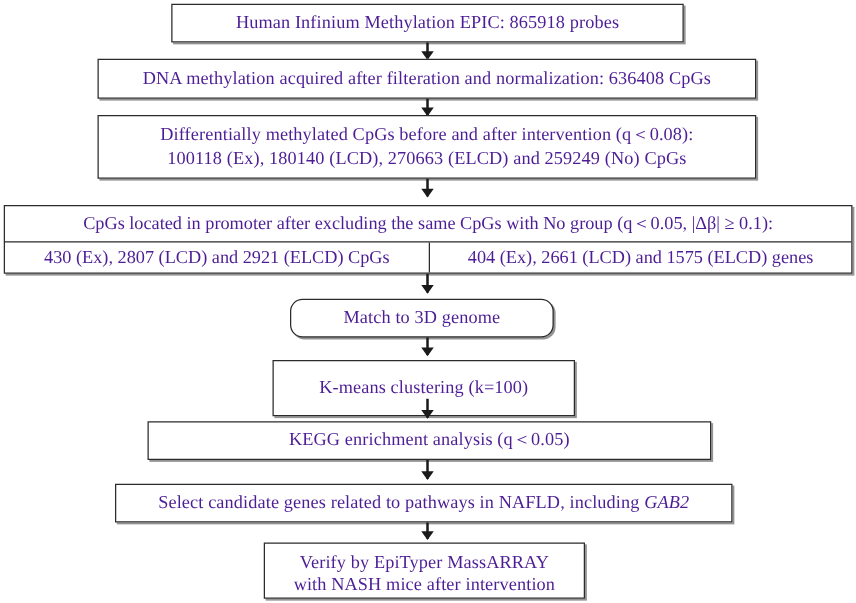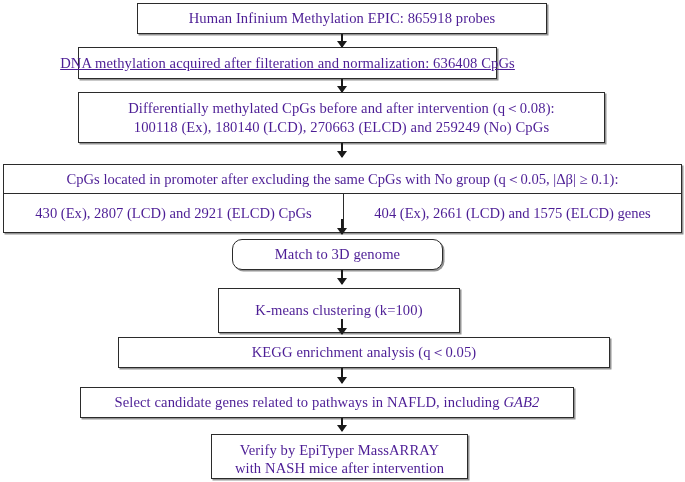--- a/index.html
+++ b/index.html
@@ -90,34 +90,34 @@
 <body>
 
 <div id="flowchart">
 
   <div class="node" style="left:137px; top:3px; width:410px; height:31px;">
     <span class="line">Human Infinium Methylation EPIC: 865918 probes</span>
   </div>
   <div class="connector" style="left:341px; top:34px; height:13px;"></div>
   <div class="arrowhead" style="left:337px; top:41px;"></div>
 
-  <div class="node" style="left:78px; top:47px; width:419px; height:32px;text-decoration:underline;">
+  <div class="node" style="left:78px; top:47px; width:527px; height:32px;">
     <span class="line">DNA methylation acquired after filteration and normalization: 636408 CpGs</span>
   </div>
   <div class="connector" style="left:341px; top:79px; height:13px;"></div>
   <div class="arrowhead" style="left:337px; top:86px;"></div>
 
   <div class="node" style="left:78px; top:92px; width:527px; height:51px;">
     <span class="line">Differentially methylated CpGs before and after intervention (q＜0.08):</span>
     <span class="line">100118 (Ex), 180140 (LCD), 270663 (ELCD) and 259249 (No) CpGs</span>
   </div>
   <div class="connector" style="left:341px; top:143px; height:14px;"></div>
   <div class="arrowhead" style="left:337px; top:151px;"></div>
 
-  <div class="split-node" style="left:3px; top:164px; width:679px; height:69px;">
+  <div class="split-node" style="left:3px; top:164px; width:679px; height:55px;">
     <div class="split-head">CpGs located in promoter after excluding the same CpGs with No group (q＜0.05, |Δβ| ≥ 0.1):</div>
     <div class="split-body">
       <div class="split-cell left">430 (Ex), 2807 (LCD) and 2921 (ELCD) CpGs</div>
       <div class="split-cell">404 (Ex), 2661 (LCD) and 1575 (ELCD) genes</div>
     </div>
   </div>
   <div class="connector" style="left:341px; top:219px; height:15px;"></div>
   <div class="arrowhead" style="left:337px; top:228px;"></div>
 
   <div class="node" style="left:232px; top:239px; width:211px; height:31px;border-radius:10px;">
@@ -125,27 +125,27 @@
   </div>
   <div class="connector" style="left:341px; top:270px; height:14px;"></div>
   <div class="arrowhead" style="left:337px; top:278px;"></div>
 
   <div class="node" style="left:218px; top:288px; width:242px; height:45px;">
     <span class="line">K-means clustering (k=100)</span>
   </div>
   <div class="connector" style="left:341px; top:319px; height:15px;"></div>
   <div class="arrowhead" style="left:337px; top:328px;"></div>
 
-  <div class="node" style="left:118px; top:337px; width:492px; height:31px;">
+  <div class="node" style="left:118px; top:337px; width:451px; height:31px;">
     <span class="line">KEGG enrichment analysis (q＜0.05)</span>
   </div>
   <div class="connector" style="left:341px; top:368px; height:15px;"></div>
   <div class="arrowhead" style="left:337px; top:377px;"></div>
 
-  <div class="node" style="left:80px; top:387px; width:494px; height:31px;">
+  <div class="node" style="left:92px; top:387px; width:494px; height:31px;">
     <span class="line"><span>Select candidate genes related to pathways in NAFLD, including </span><span class="ital">GAB2</span></span>
   </div>
   <div class="connector" style="left:341px; top:418px; height:13px;"></div>
   <div class="arrowhead" style="left:337px; top:425px;"></div>
 
   <div class="node" style="left:211px; top:434px; width:257px; height:45px;justify-content:flex-end;">
     <span class="line">Verify by EpiTyper MassARRAY</span>
     <span class="line">with NASH mice after intervention</span>
   </div>
 

